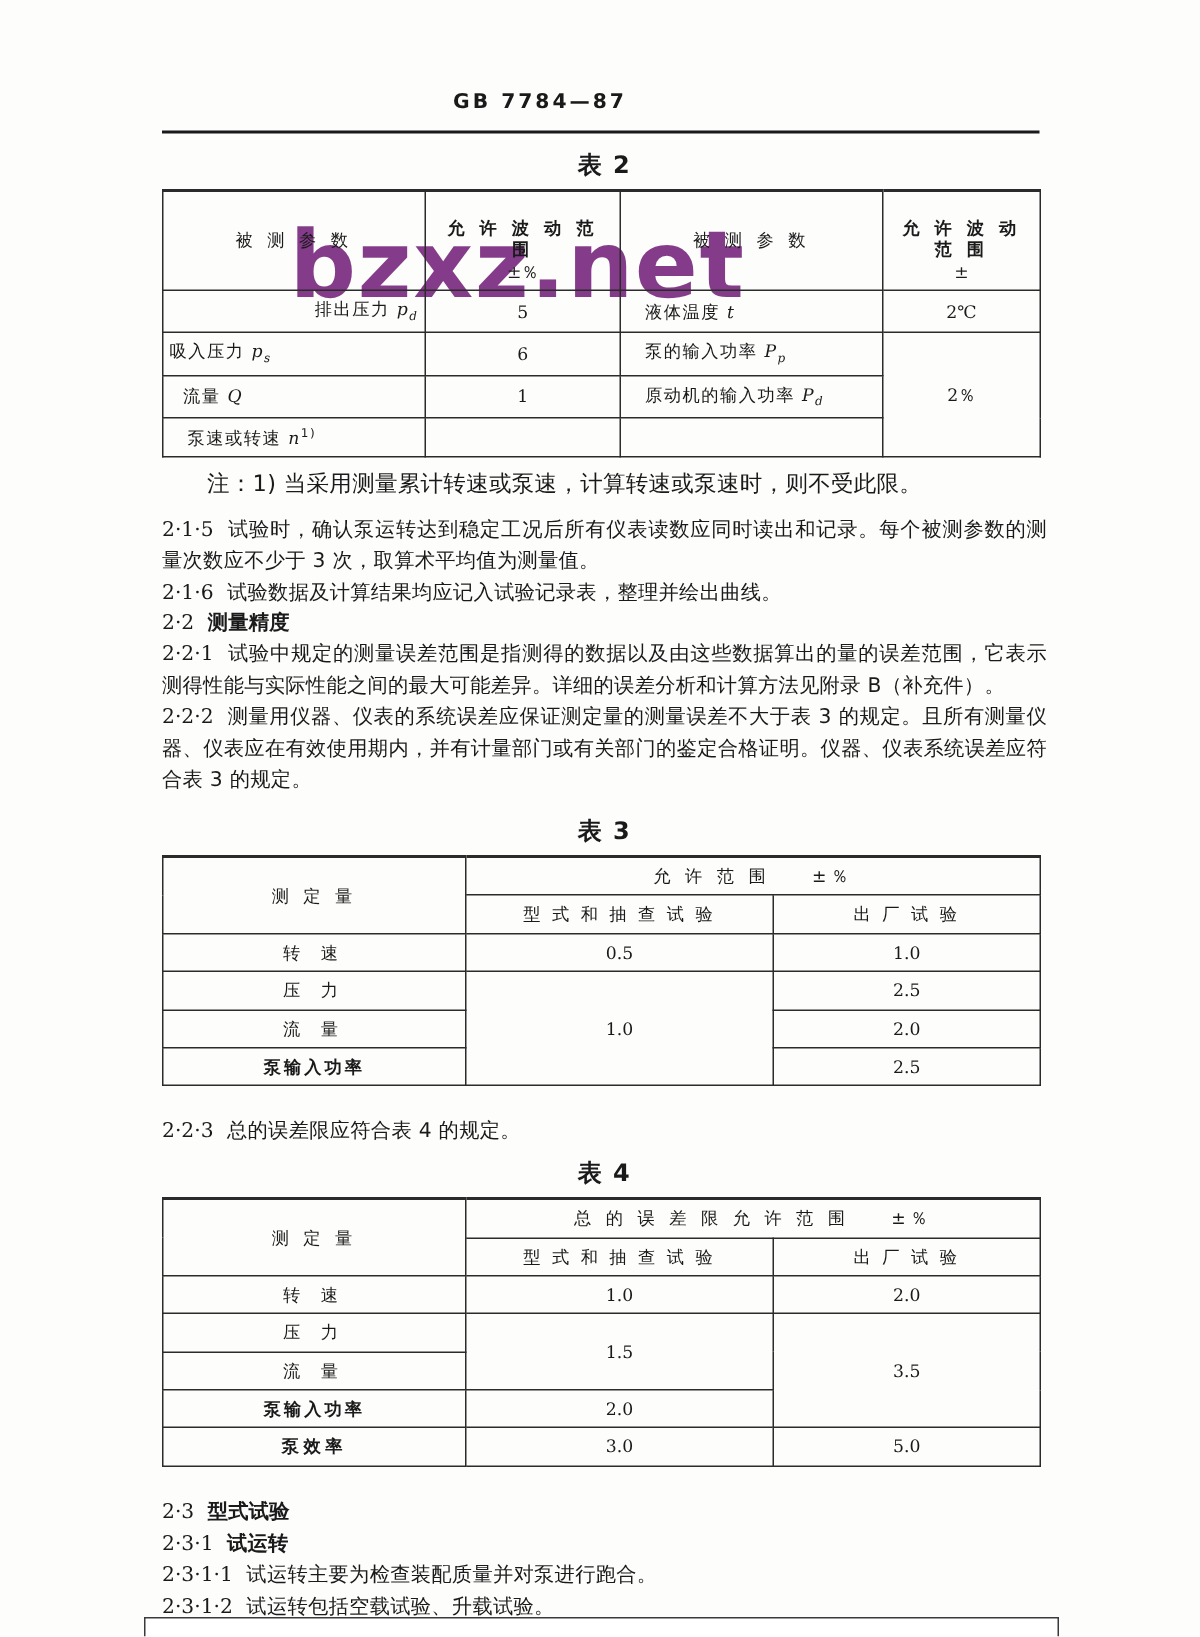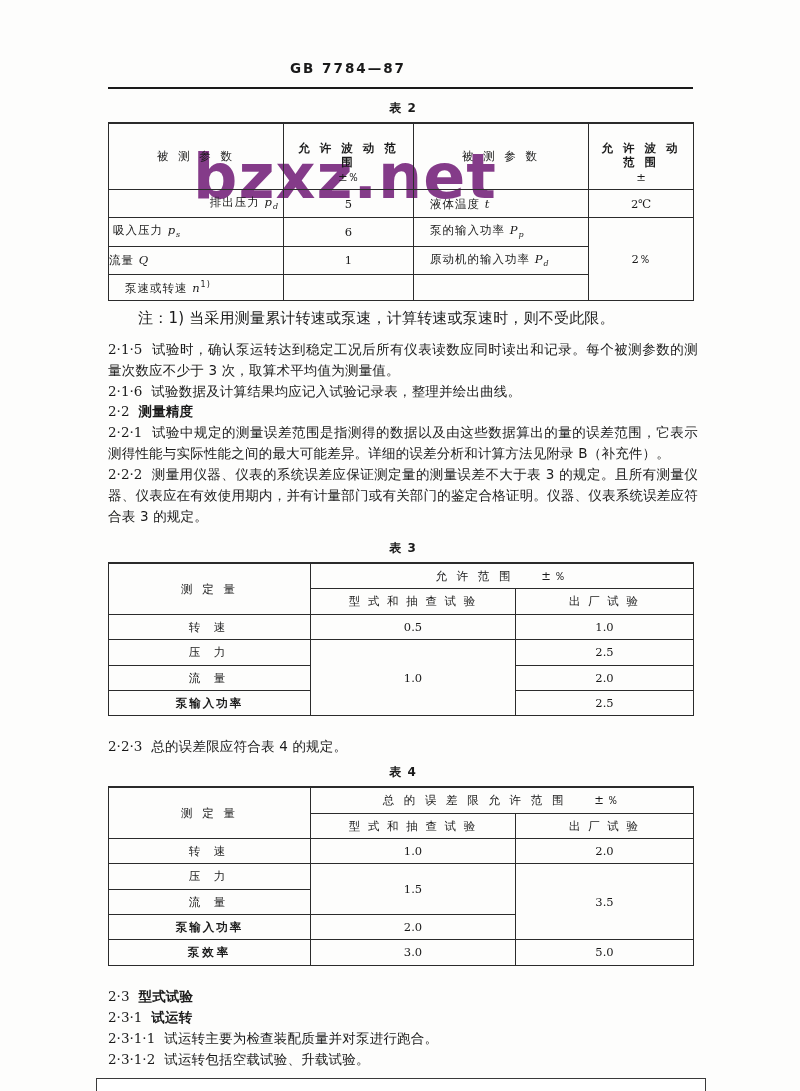--- a/index.html
+++ b/index.html
@@ -31,21 +31,21 @@
     color: #701a75;
     opacity: .85;
     user-select: none;
     pointer-events: none;
     font-family: "DejaVu Sans", "Liberation Sans", sans-serif;
   }
 
   
   .header {
     position: absolute;
-    left: 0;
+    left: 12px;
     top: 60px;
     width: 696px;
     text-align: center;
     font-size: 13.5px;
     font-weight: bold;
     letter-spacing: 2px;
     font-family: "DejaVu Sans", "Liberation Sans", sans-serif;
   }
   .header-rule {
     position: absolute;
@@ -59,21 +59,21 @@
   
   .content {
     position: absolute;
     left: 108px;
     top: 100px;
     width: 590px;
   }
 
   .tbl-caption {
     text-align: center;
-    font-size: 12px;
+    font-size: 16px;
     font-weight: bold;
     margin: 0 0 5px 0;
     letter-spacing: 1px;
   }
 
   
   table.doc {
     border-collapse: collapse;
     width: 585px;
     font-size: 11.5px;
@@ -189,21 +189,21 @@
         </tr>
 
         <tr>
           <td style="text-align:left;padding-left:4px" class="lcell"><span>吸入压力</span> <span class="ital"><span>p</span><sub>s</sub></span></td>
           <td class="num">6</td>
           <td style="text-align:left;padding-left:16px" class="lcell"><span>泵的输入功率</span> <span class="ital"><span>P</span><sub>p</sub></span></td>
           <td rowspan="3" class="num">2％</td>
         </tr>
 
         <tr>
-          <td style="text-align:left;padding-left:0" class="lcell"><span>流量</span> <span class="ital">Q</span></td>
+          <td style="text-align:left;padding-left:13px" class="lcell"><span>流量</span> <span class="ital">Q</span></td>
           <td class="num">1</td>
           <td style="text-align:left;padding-left:16px" class="lcell"><span>原动机的输入功率</span> <span class="ital"><span>P</span><sub>d</sub></span></td>
         </tr>
 
         <tr>
           <td style="text-align:left;padding-left:16px" class="lcell"><span>泵速或转速</span> <span class="ital">n</span><sup>1)</sup></td>
           <td>&nbsp;</td>
           <td>&nbsp;</td>
         </tr>
       </tbody>

